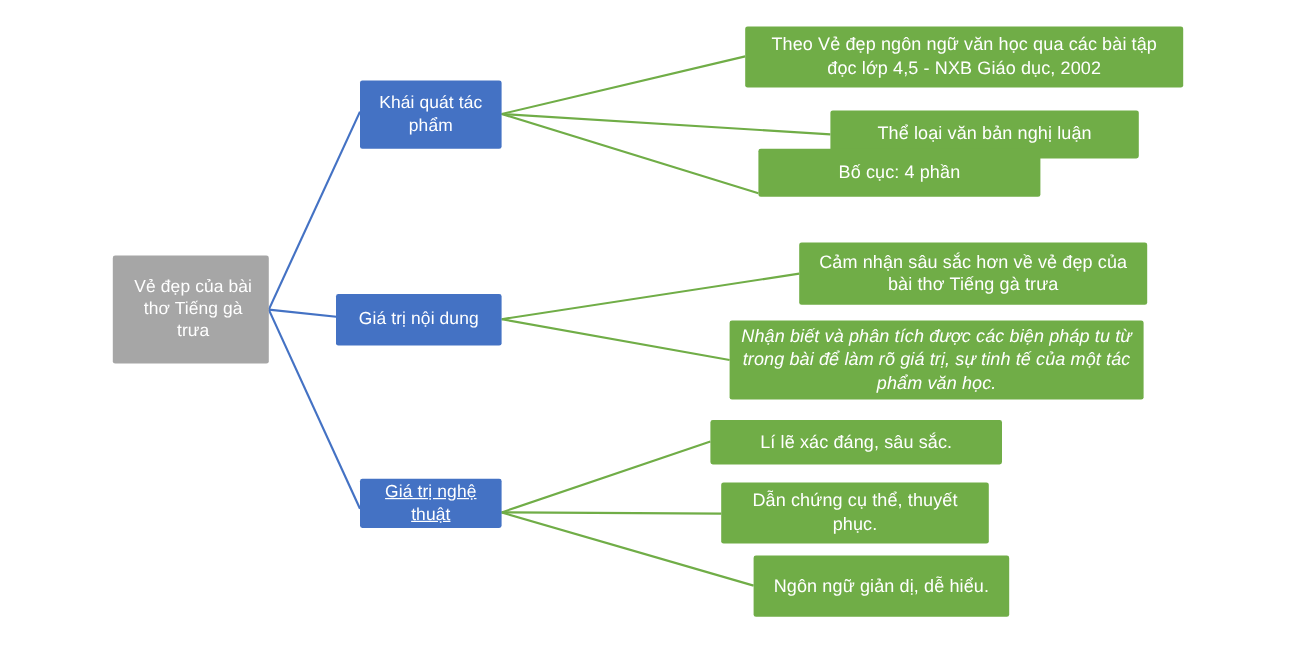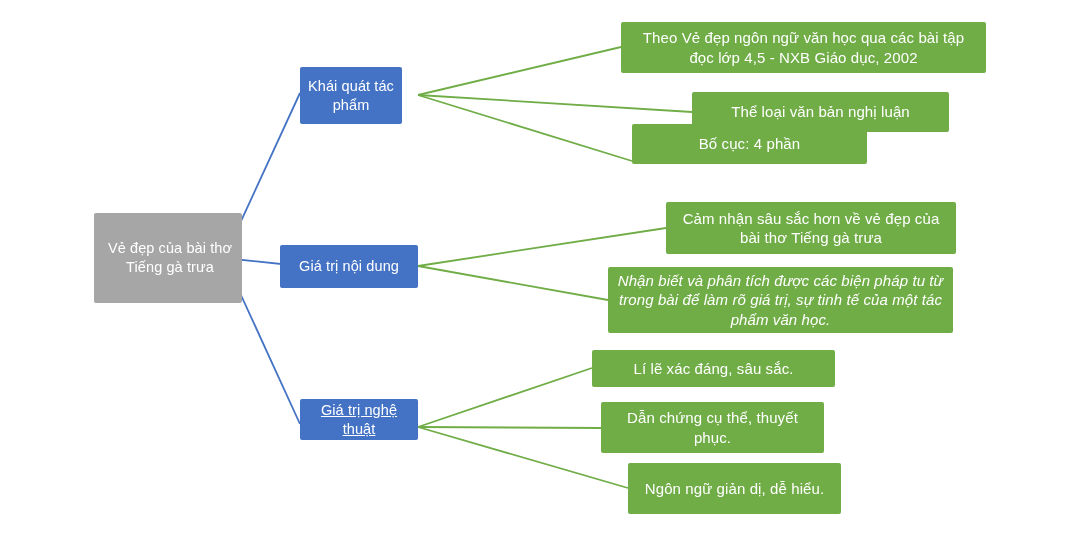--- a/index.html
+++ b/index.html
@@ -70,25 +70,25 @@
     <path d="M 418 95 L 632 161" stroke="#70ad47" stroke-width="1.8" fill="none"></path>
 
     <path d="M 418 266 L 666 228" stroke="#70ad47" stroke-width="1.8" fill="none"></path>
     <path d="M 418 266 L 608 300" stroke="#70ad47" stroke-width="1.8" fill="none"></path>
 
     <path d="M 418 427 L 592 368" stroke="#70ad47" stroke-width="1.8" fill="none"></path>
     <path d="M 418 427 L 601 428" stroke="#70ad47" stroke-width="1.8" fill="none"></path>
     <path d="M 418 427 L 628 488" stroke="#70ad47" stroke-width="1.8" fill="none"></path>
   </svg>
 
-  <div class="node node-root" style="left:94px; top:213px; width:148px; height:90px;padding-left:12px;">
+  <div class="node node-root" style="left:94px; top:213px; width:130px; height:90px;padding-left:12px;">
     <span>Vẻ đẹp của bài thơ Tiếng gà trưa</span>
   </div>
 
-  <div class="node node-branch" style="left:300px; top:67px; width:102px; height:57px;">
+  <div class="node node-branch" style="left:300px; top:67px; width:118px; height:57px;">
     <span>Khái quát tác phẩm</span>
   </div>
 
   <div class="node node-branch" style="left:280px; top:245px; width:138px; height:43px;">
     <span>Giá trị nội dung</span>
   </div>
 
   <div class="node node-branch" style="left:300px; top:399px; width:118px; height:41px;text-decoration:underline;">
     <span>Giá trị nghệ thuật</span>
   </div>

